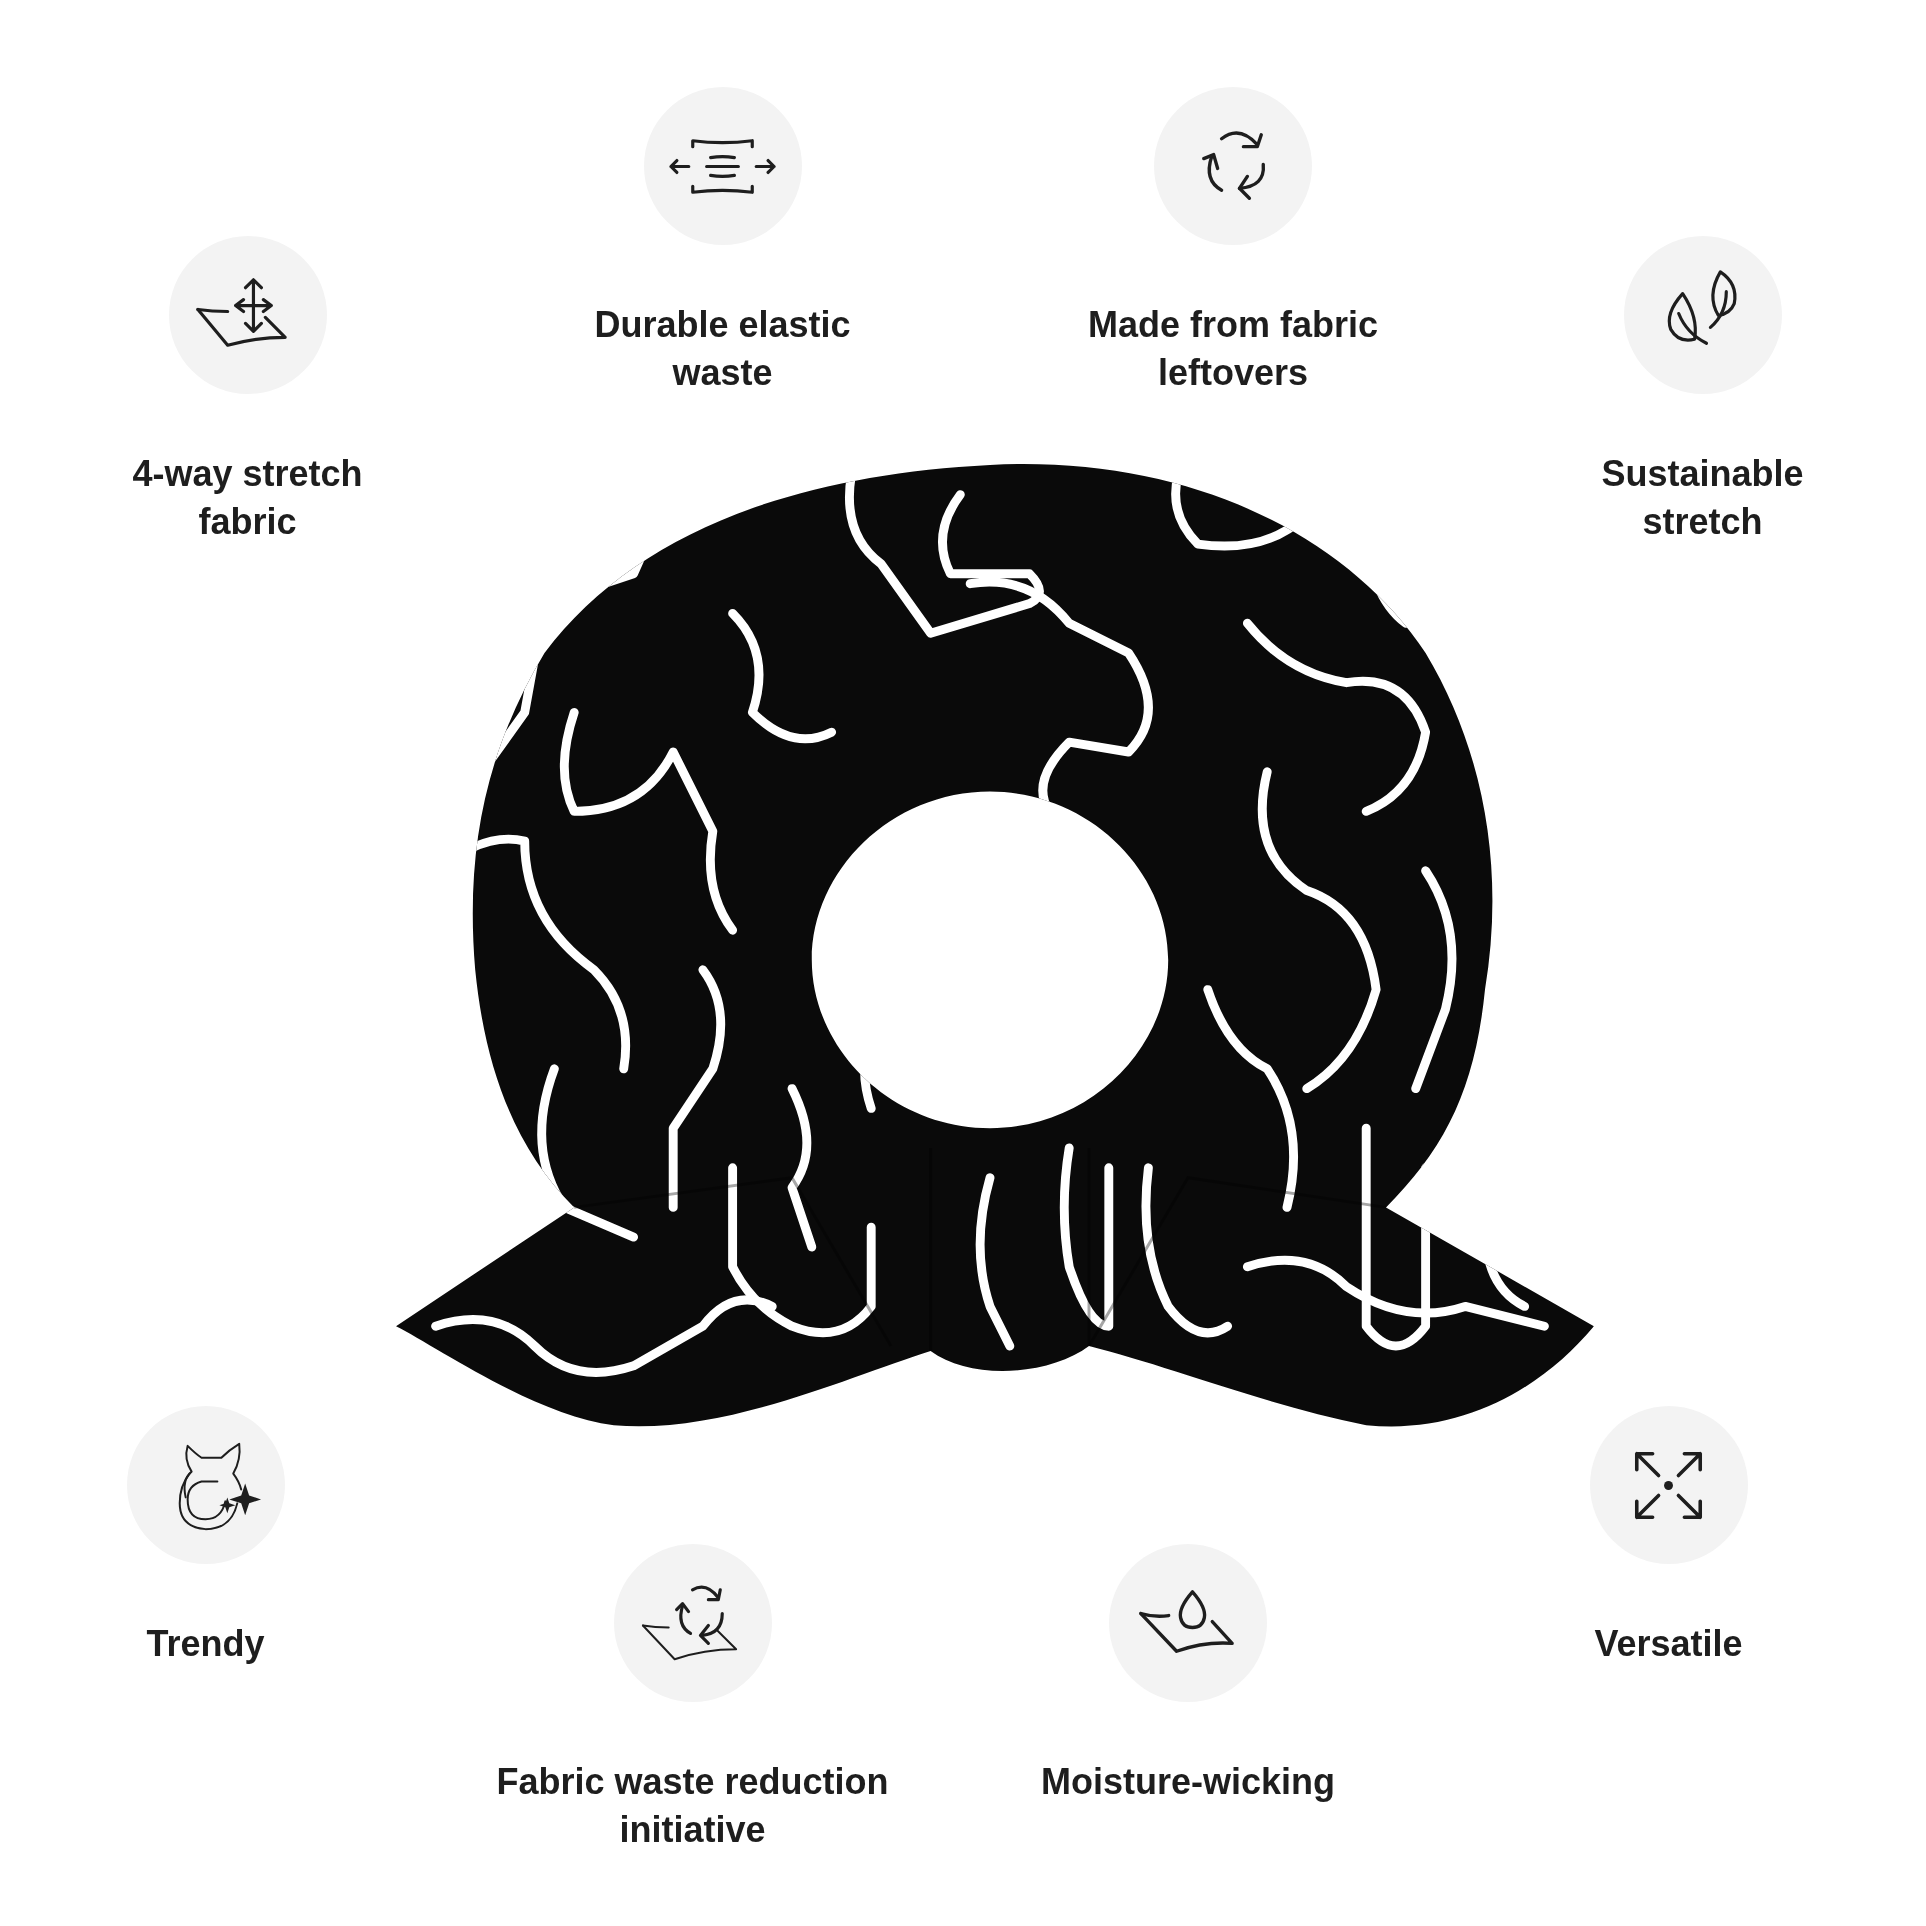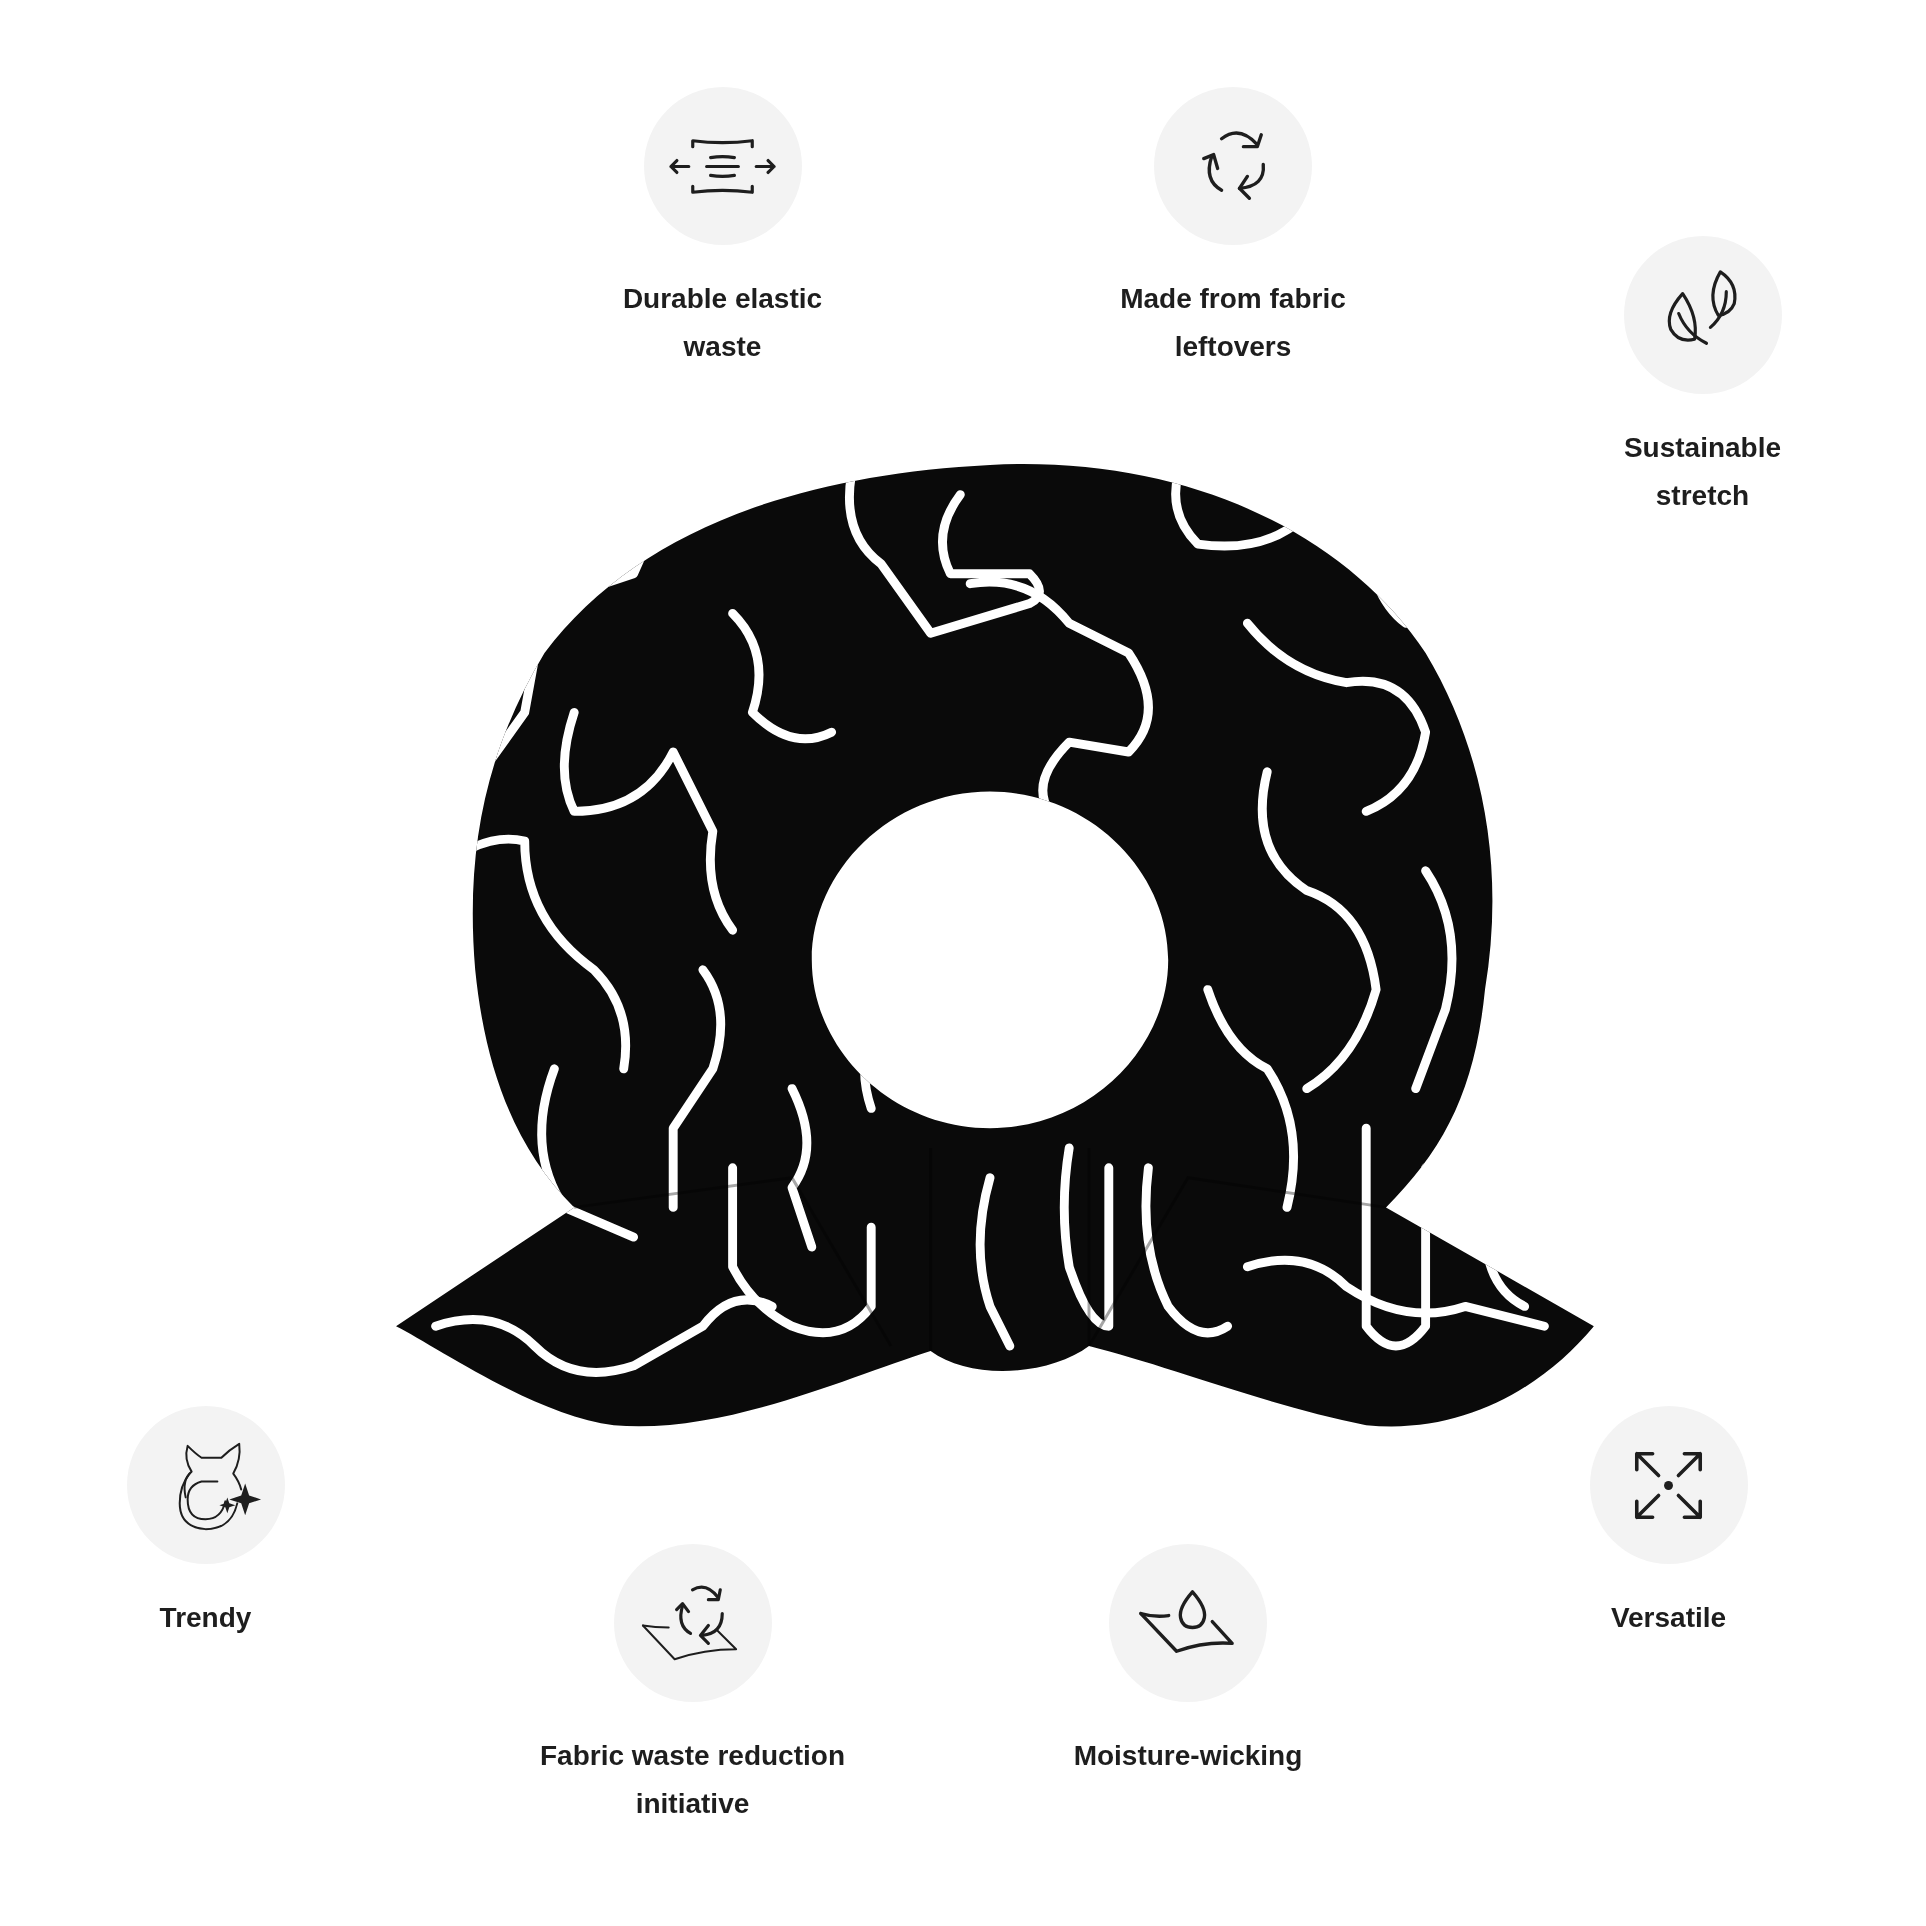--- a/index.html
+++ b/index.html
@@ -10,34 +10,48 @@
     .canvas { position: relative; width: 1927px; height: 1927px; background: #ffffff; }
 
     .feature { position: absolute; display: flex; flex-direction: column; align-items: center; }
     .feature .badge {
       width: 158px; height: 158px; border-radius: 50%;
       background: #f3f3f3;
       display: flex; align-items: center; justify-content: center;
     }
     .feature .badge svg { width: 119px; height: 119px; }
     .feature .label {
-      margin-top: 30px;
-      font-weight: 700; font-size: 28px; line-height: 48px;
+      margin-top: 56px;
+      font-weight: 700; font-size: 36px; line-height: 48px;
       color: #1e1e1e; text-align: center; white-space: nowrap;
     }
     .feature .label span { display: block; }
 
     .product { position: absolute; left: 376px; top: 455px; width: 1228px; height: 990px; }
     .product svg { width: 100%; height: 100%; }
   </style>
 </head>
 <body>
 
 <div class="canvas">
 
+  <div class="feature" style="left:99px; top:236px; width:297px;">
+    <div class="badge">
+      <svg viewBox="0 0 120 120" fill="none" stroke="#1e1e1e" stroke-width="3.2" stroke-linecap="round" stroke-linejoin="round">
+        <path d="M10 54 Q24 56 40 56"></path>
+        <path d="M10 54 L40 90 Q70 82 98 82 L78 62"></path>
+        <path d="M66 24 L66 50 M58 32 L66 24 L74 32 M66 50 L66 76 M58 68 L66 76 L74 68"></path>
+        <path d="M50 50 L82 50 M56 44 L48 50 L56 56 M76 44 L84 50 L76 56"></path>
+      </svg>
+    </div>
+    <div class="label">
+      <span>4-way stretch</span>
+      <span>fabric</span>
+    </div>
+  </div>
 
   <div class="feature" style="left:574px; top:87px; width:297px;">
     <div class="badge">
       <svg viewBox="0 0 120 120" fill="none" stroke="#1e1e1e" stroke-width="3.2" stroke-linecap="round" stroke-linejoin="round">
         <path d="M30 40 L30 34 Q60 38 90 34 L90 40"></path>
         <path d="M30 80 L30 86 Q60 82 90 86 L90 80"></path>
         <path d="M8 60 L26 60 M14 54 L8 60 L14 66"></path>
         <path d="M94 60 L112 60 M106 54 L112 60 L106 66"></path>
         <path d="M44 60 L76 60 M48 51 Q60 49 72 51 M48 69 Q60 71 72 69"></path>
       </svg>

